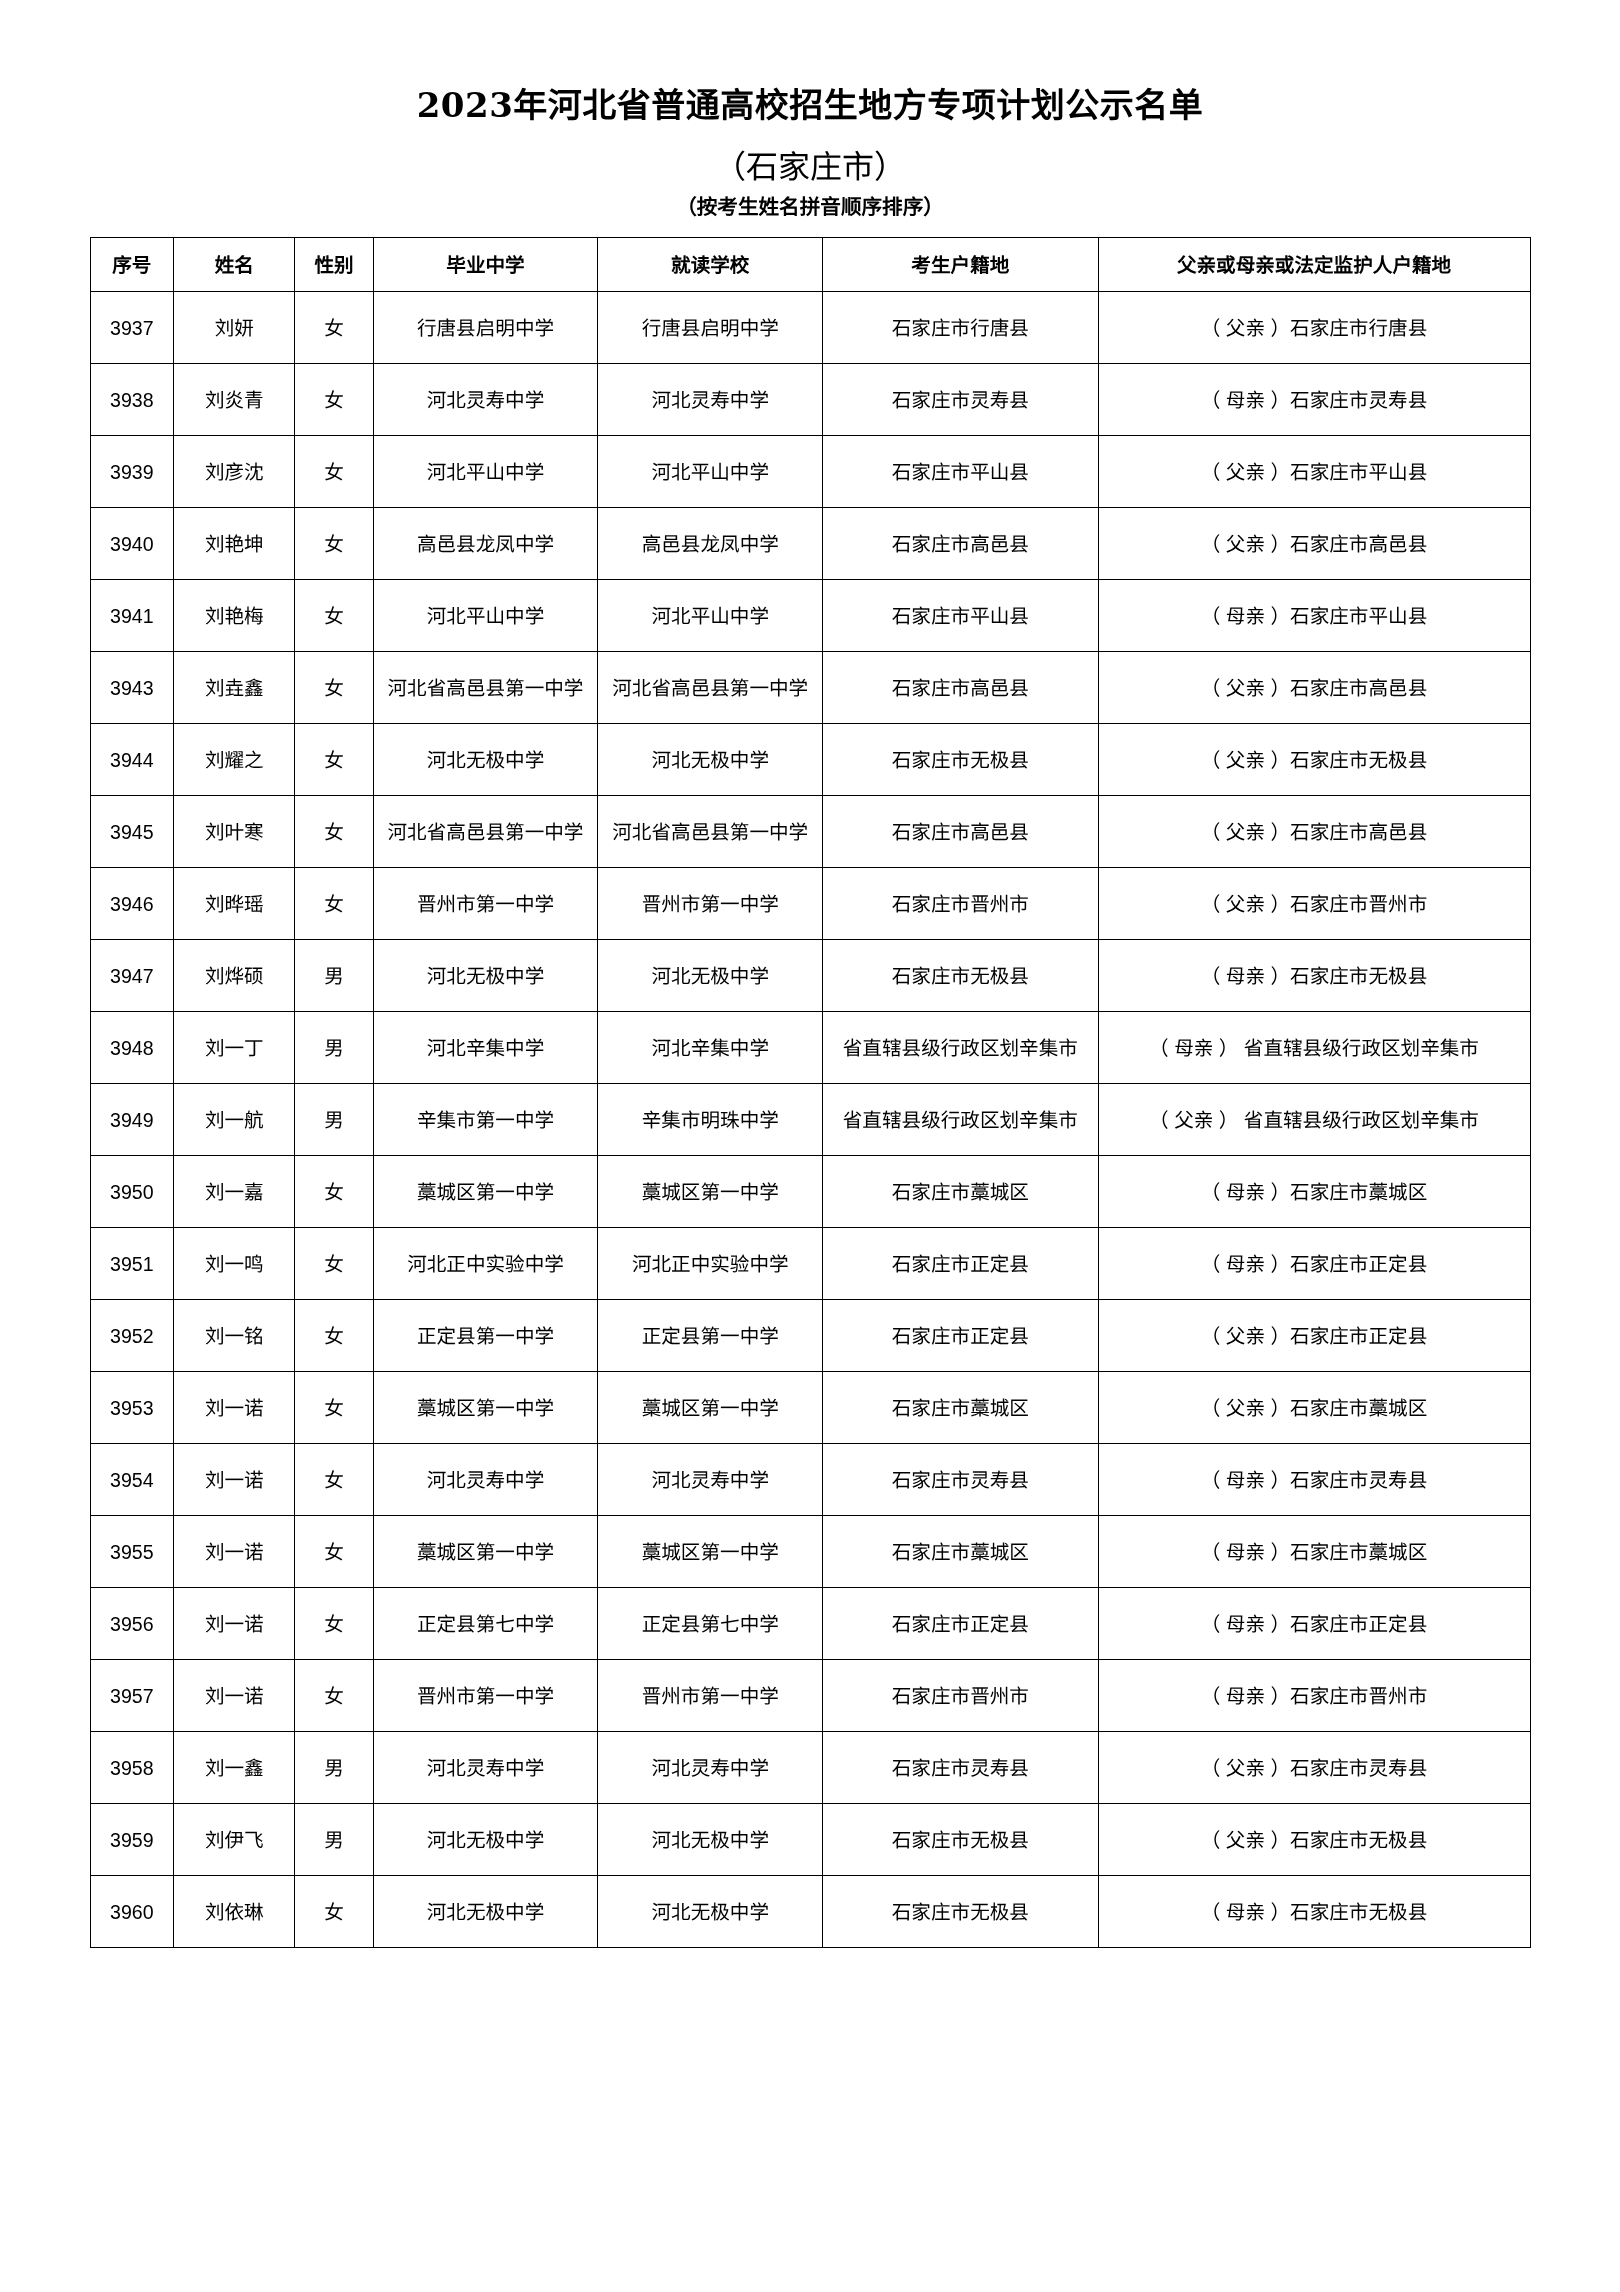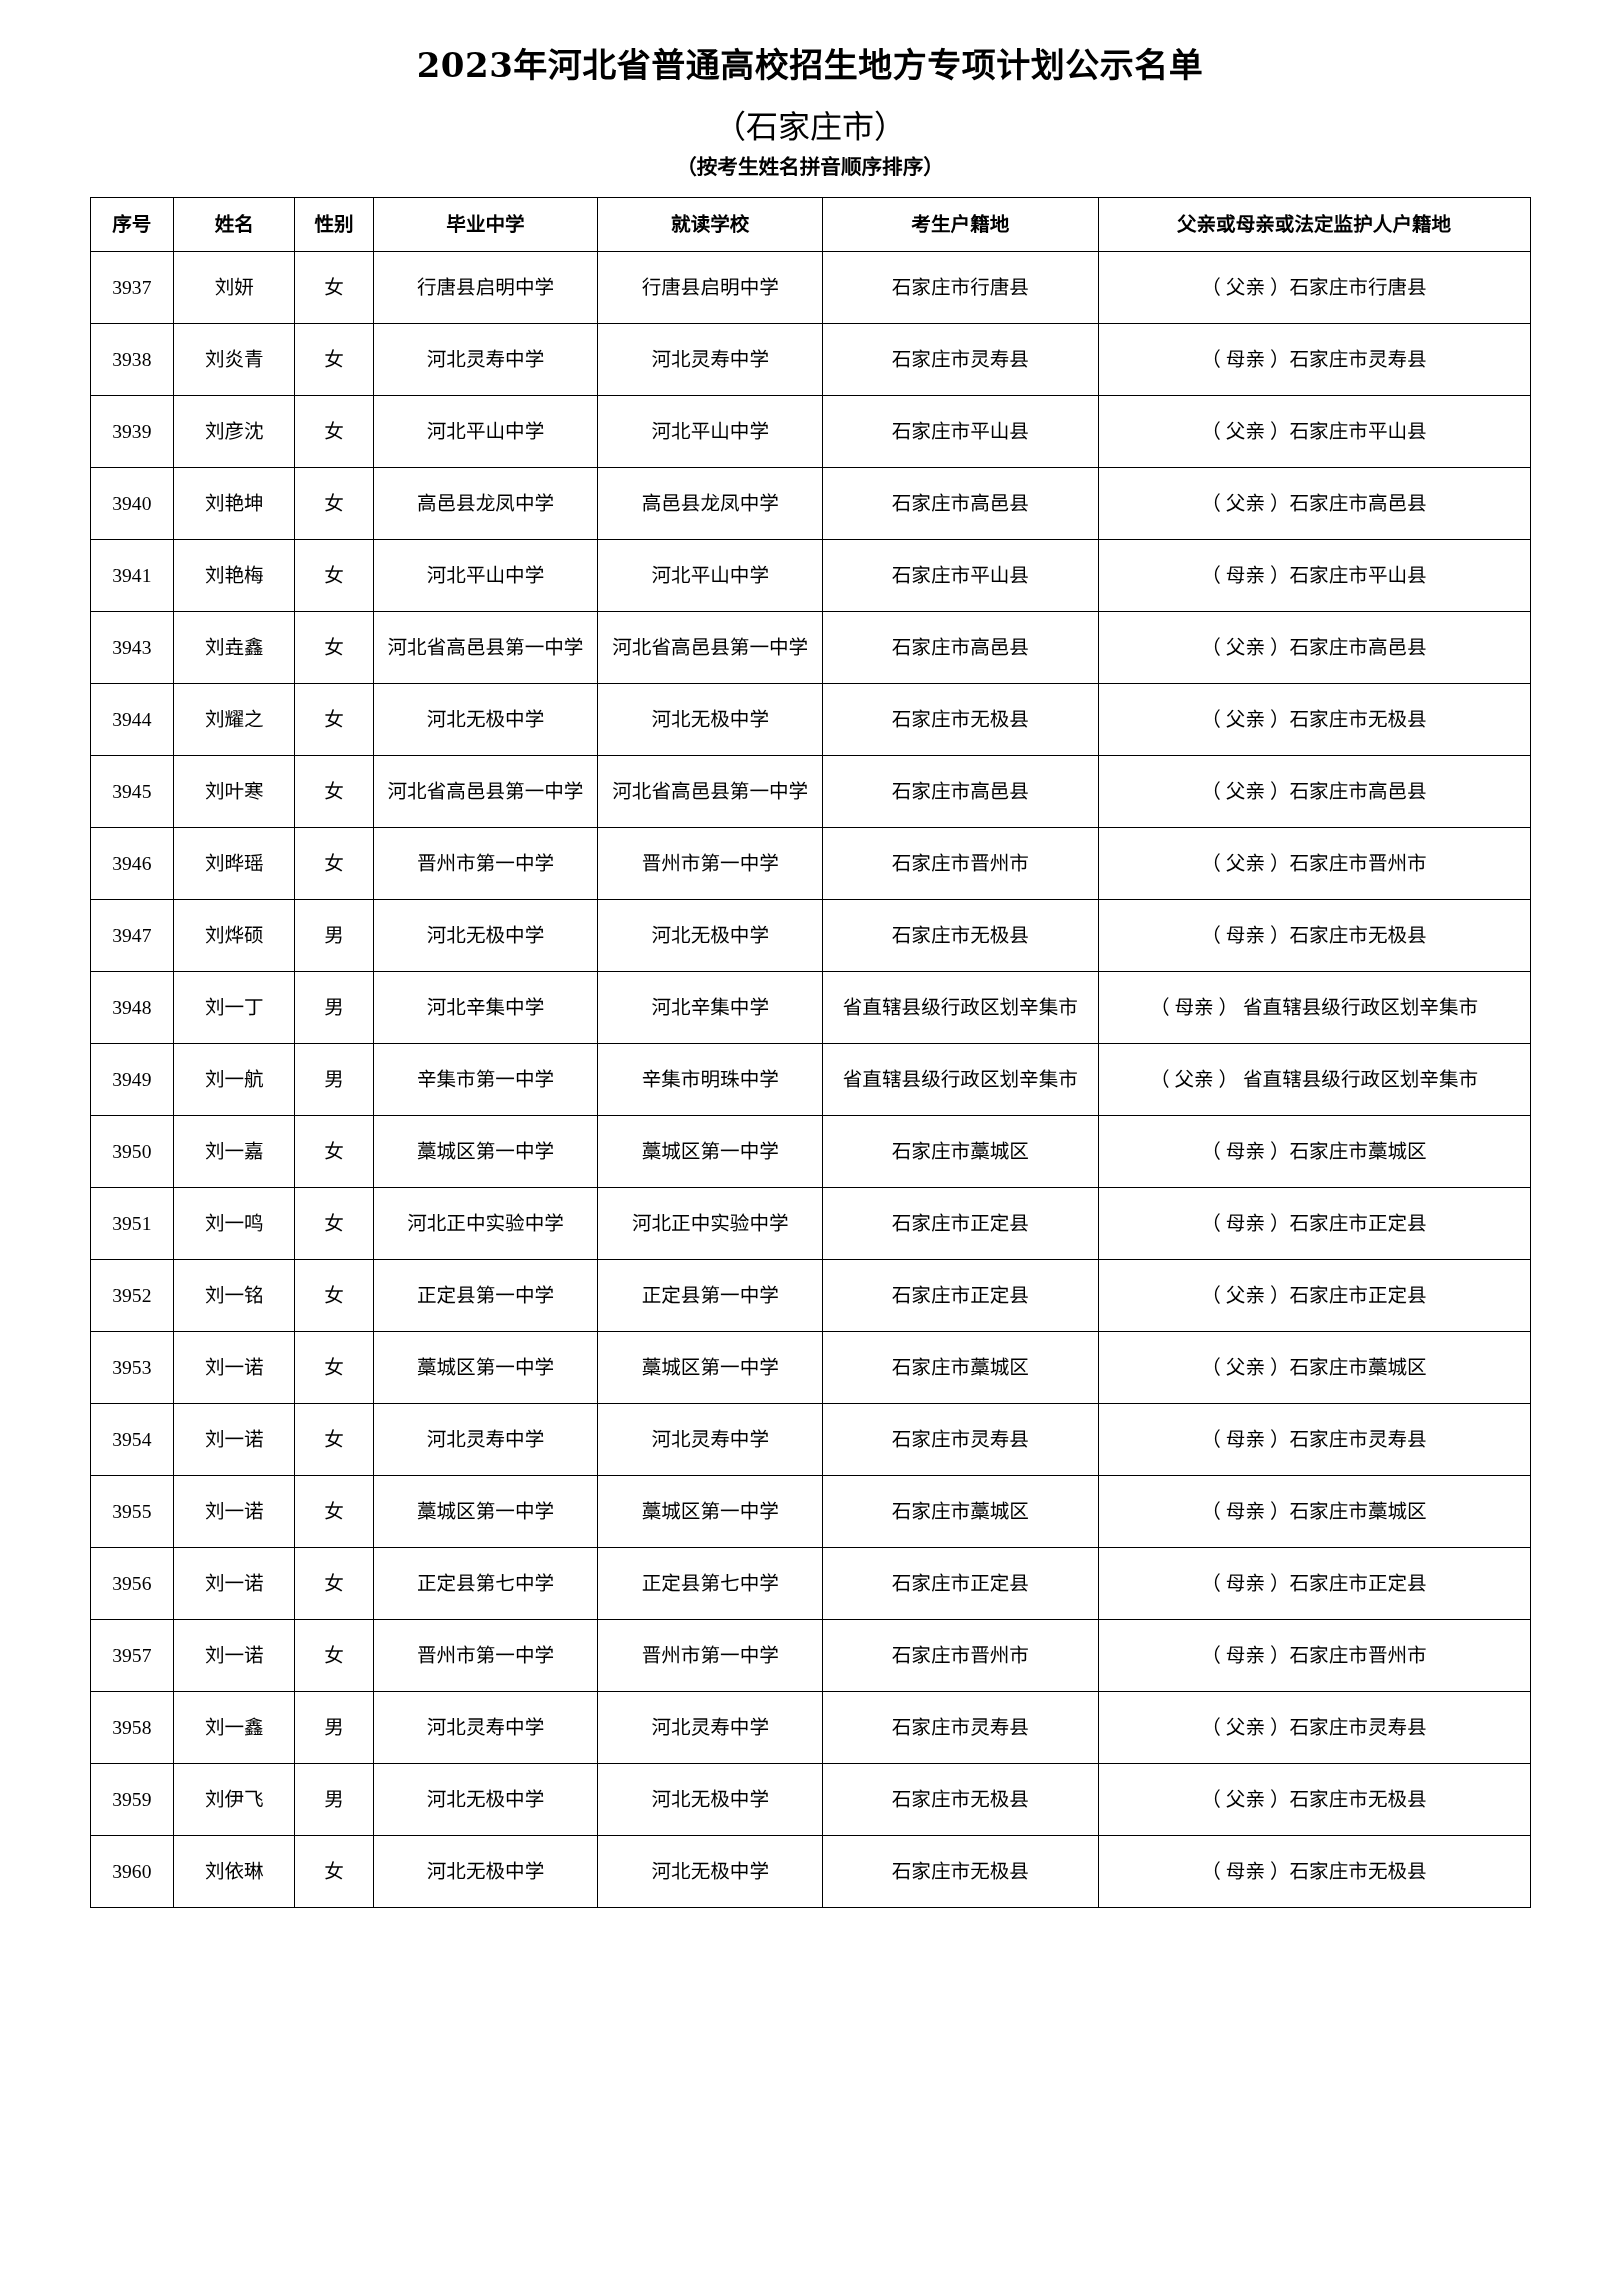--- a/index.html
+++ b/index.html
@@ -17,21 +17,21 @@
   }
   .page {
     position: relative;
     width: 1620px;
     height: 2293px;
     box-sizing: border-box;
     padding: 0;
     background: #ffffff;
   }
   .titles {
-    padding-top: 44px;
+    padding-top: 84px;
     text-align: center;
   }
   .title-main {
     font-size: 34px;
     font-weight: bold;
     line-height: 1.28;
     letter-spacing: 0.5px;
     font-family: "DejaVu Serif", "Liberation Serif", serif;
   }
   .title-sub {
@@ -50,21 +50,21 @@
   }
 
   .table-wrap {
     margin: 16.7px auto 0 auto;
     width: 1441px;
   }
   table.roster {
     border-collapse: collapse;
     width: 100%;
     table-layout: fixed;
-    font-family: Liberation Serif, serif;
+    font-family: Liberation Sans, sans-serif;
   }
   table.roster th,
   table.roster td {
     border: 1.6px solid #000000;
     text-align: center;
     vertical-align: middle;
     padding: 2px 2.9px;
     line-height: 1.16;
     word-break: break-all;
   }

